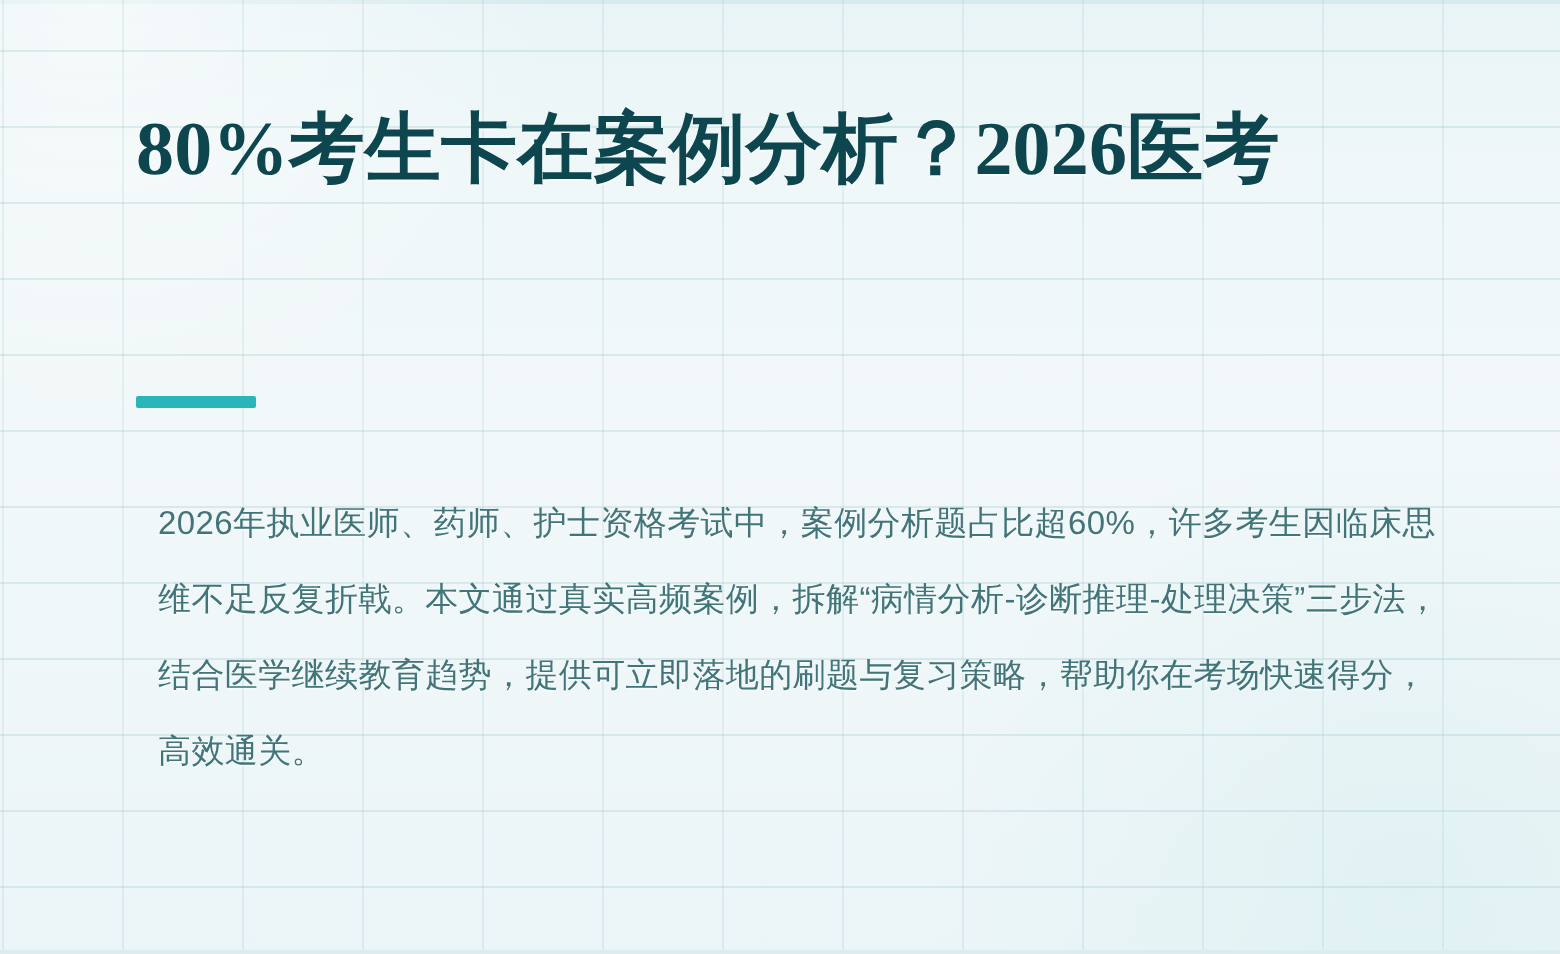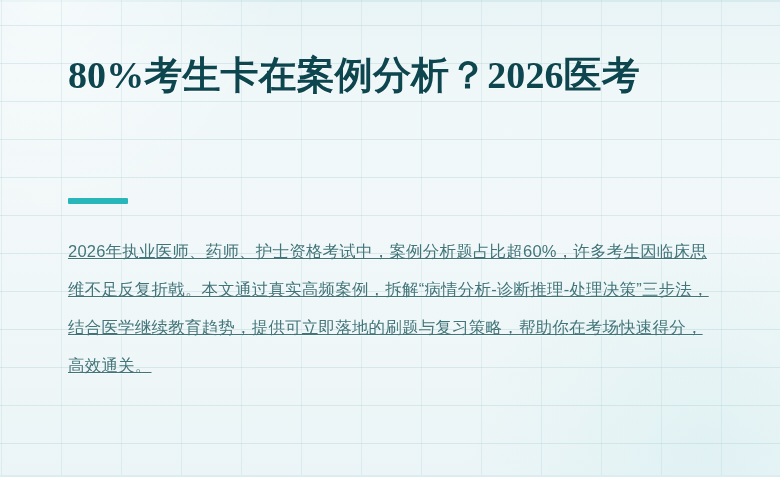--- a/index.html
+++ b/index.html
@@ -126,30 +126,29 @@
     height: 6px;
     border-radius: 1px;
     background: #29b6bb;
   }
 
   .summary {
     position: absolute;
     left: 0;
     top: 232px;
     width: 650px;
-    margin: 0;
+    margin: 11px;
     font-family: "Liberation Sans", "DejaVu Sans", sans-serif;
     font-weight: 400;
     font-size: 16.5px;
     line-height: 38px;
     color: #42757a;
     letter-spacing: 0.2px;
     text-align: left;
     text-shadow: 0 1px 0 rgba(255,255,255,0.45);
-    text-decoration: underline;
   }
 </style>
 </head>
 <body>
 
 <div class="poster">
 
   <div class="edge-top"></div>
 
   <div class="wash-tl"></div>

